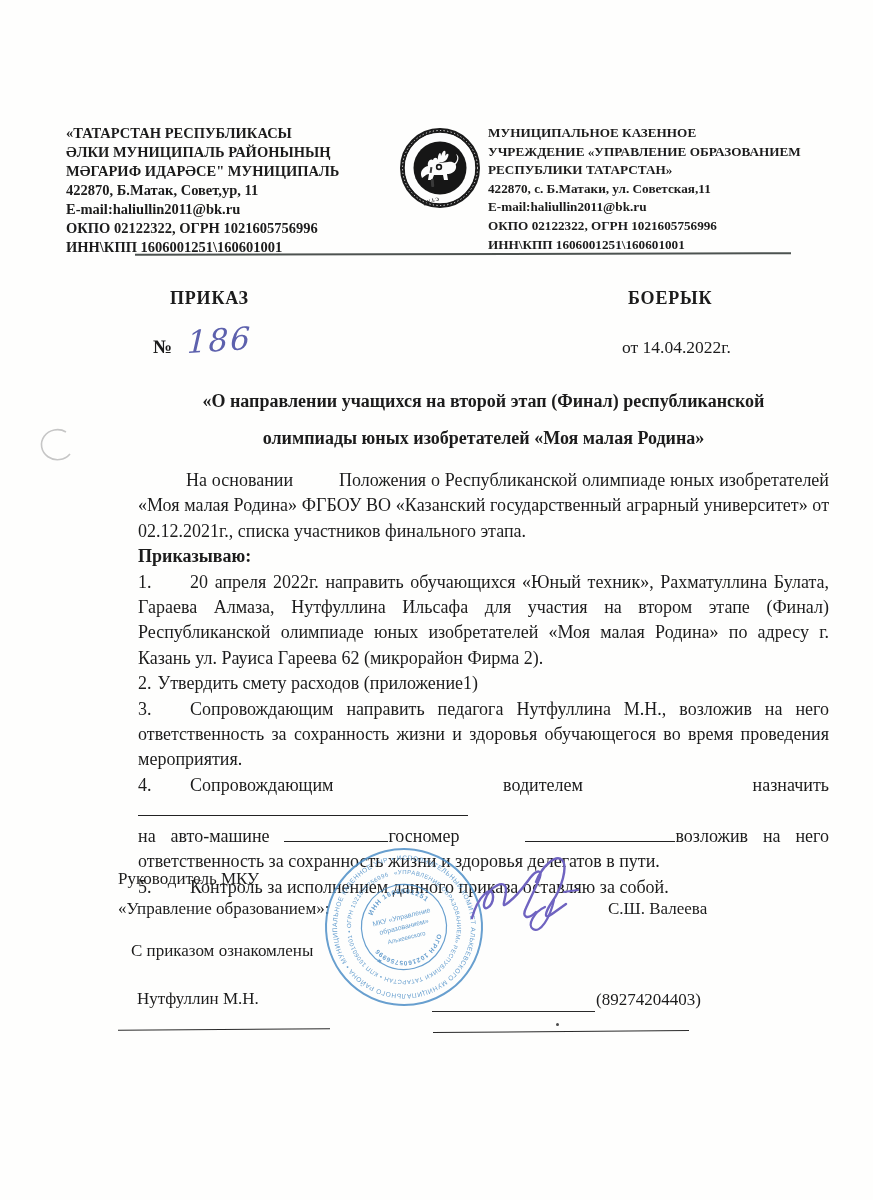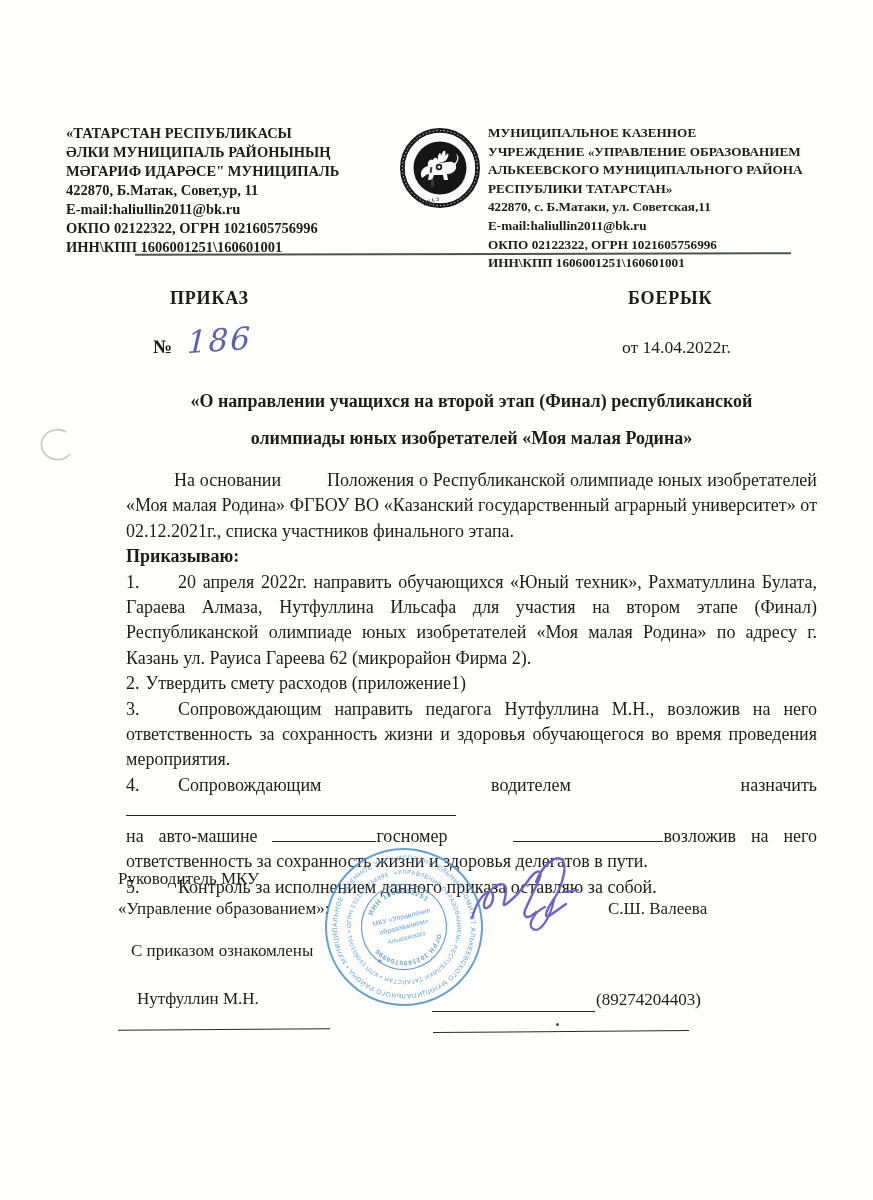--- a/index.html
+++ b/index.html
@@ -20,21 +20,21 @@
   .h-prikaz{position:absolute; top:288px; left:170px; font-size:18px; font-weight:bold; letter-spacing:.8px;}
   .h-boeryk{position:absolute; top:288px; left:628px; font-size:18px; font-weight:bold; letter-spacing:.8px;}
   .num-label{position:absolute; top:336px; left:153px; font-size:19px; font-weight:bold;}
   .num-value{
     position:absolute; top:322px; left:187px; font-size:31px; font-style:italic;
     color:#5d61ad; transform:rotate(-4deg) skewX(-6deg); letter-spacing:2px;
     font-family:"DejaVu Serif",serif;
   }
   .order-date{position:absolute; top:337px; left:622px; font-size:17.5px;text-align:center;}
   
-  .content{position:absolute; left:126px; top:383px; width:691px;font-family:Liberation Serif, serif;}
+  .content{position:absolute; left:138px; top:383px; width:691px;font-family:Liberation Serif, serif;}
   .doc-title{font-size:18px; font-weight:bold; text-align:center; line-height:37px; margin:0 0 11px 0;}
   .para{margin:0; font-size:18px; line-height:25.4px; text-align:justify;}
   .para .num{display:inline-block; width:52px;}
   .para.no-tab .num{width:auto; margin-right:6px;}
   .indent{text-indent:48px;}
   .bold{font-weight:bold;}
   .gap-lg{display:inline-block; width:46px;}
   .gap-mid{display:inline-block; width:66px;}
   .blank{display:inline-block; border-bottom:1.6px solid #222; height:15px; vertical-align:baseline;}
   
@@ -81,21 +81,20 @@
         </defs>
         <text font-size="5" font-weight="bold" fill="#222" letter-spacing="1">
           <textPath href="#emblem-bottom-arc" startOffset="0" text-anchor="middle">ТАТАРСТАН</textPath>
         </text>
       </svg>
     </div>
 
     <div class="lh-right">
       <span class="lh-line">МУНИЦИПАЛЬНОЕ КАЗЕННОЕ</span>
       <span class="lh-line">УЧРЕЖДЕНИЕ «УПРАВЛЕНИЕ ОБРАЗОВАНИЕМ</span>
-      <span class="lh-line">АЛЬКЕЕВСКОГО МУНИЦИПАЛЬНОГО РАЙОНА</span>
       <span class="lh-line">РЕСПУБЛИКИ ТАТАРСТАН»</span>
       <span class="lh-line">422870, с. Б.Матаки, ул. Советская,11</span>
       <span class="lh-line">E-mail:haliullin2011@bk.ru</span>
       <span class="lh-line">ОКПО 02122322, ОГРН 1021605756996</span>
       <span class="lh-line">ИНН\КПП 1606001251\160601001</span>
     </div>
   </div>
 
   <div class="speck speck-1"></div>
   <div class="speck speck-2"></div>

